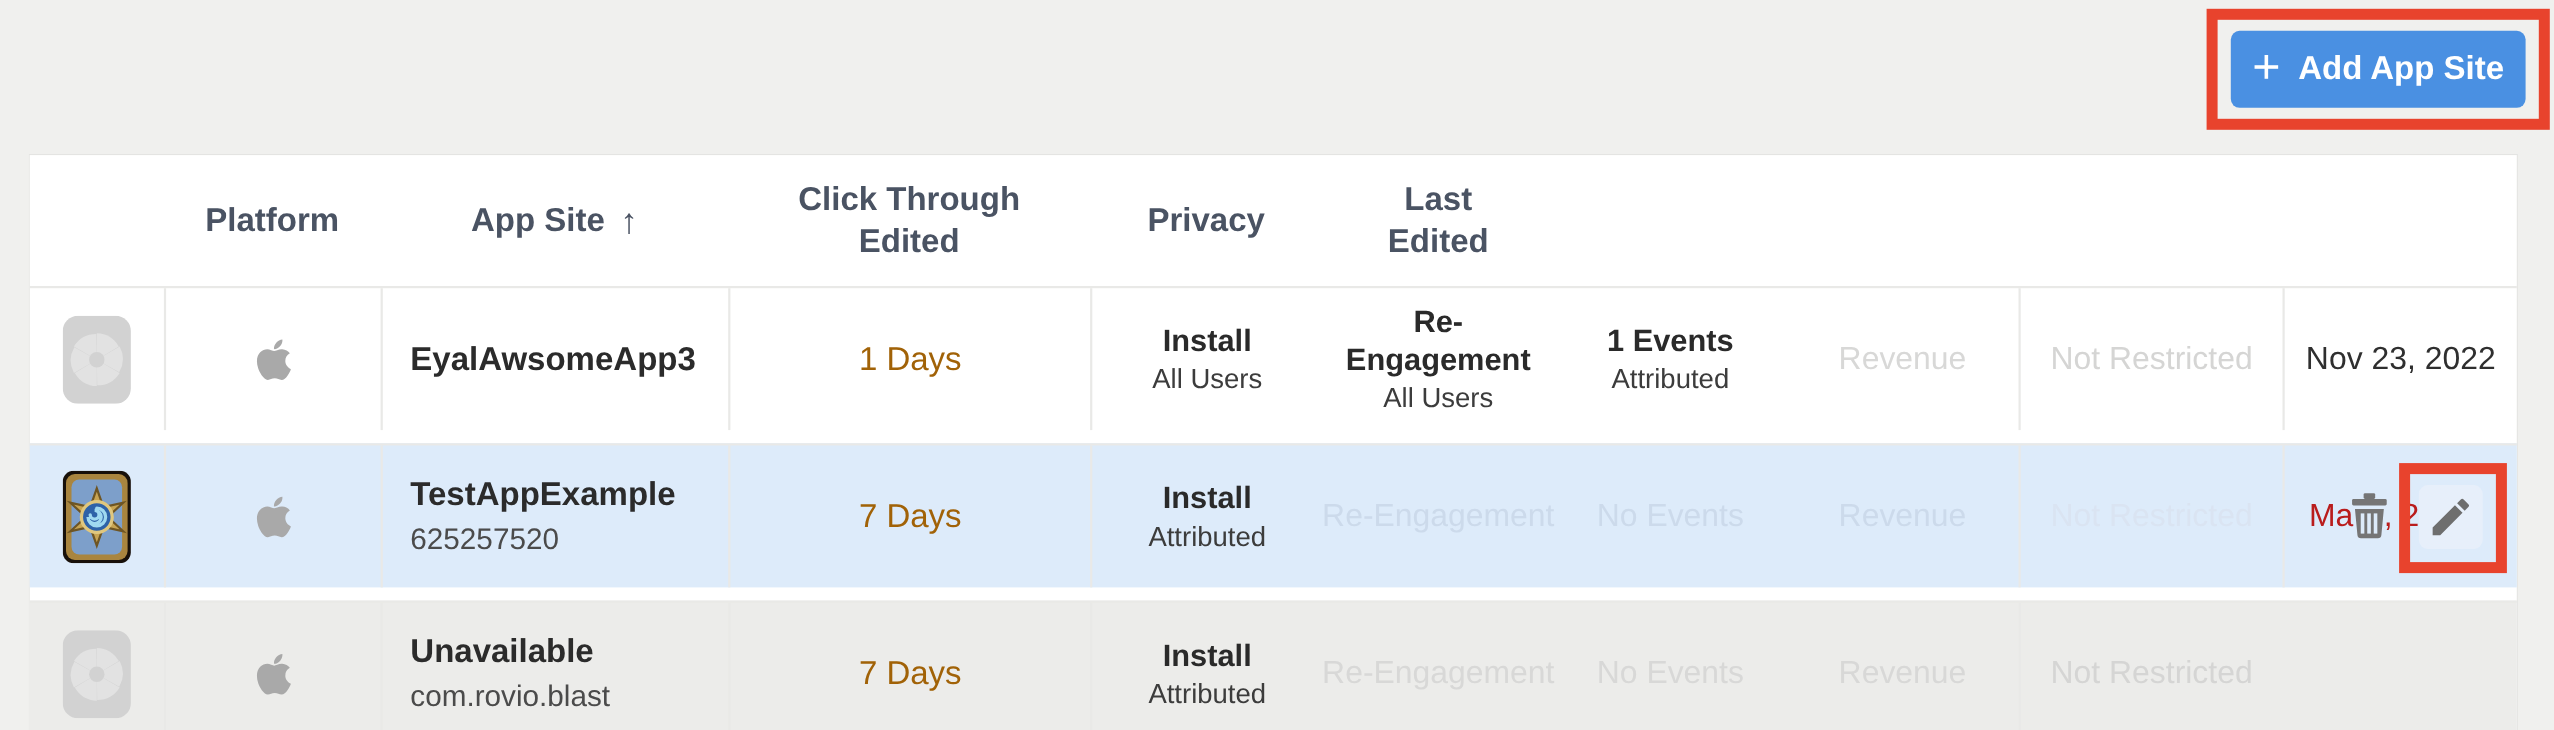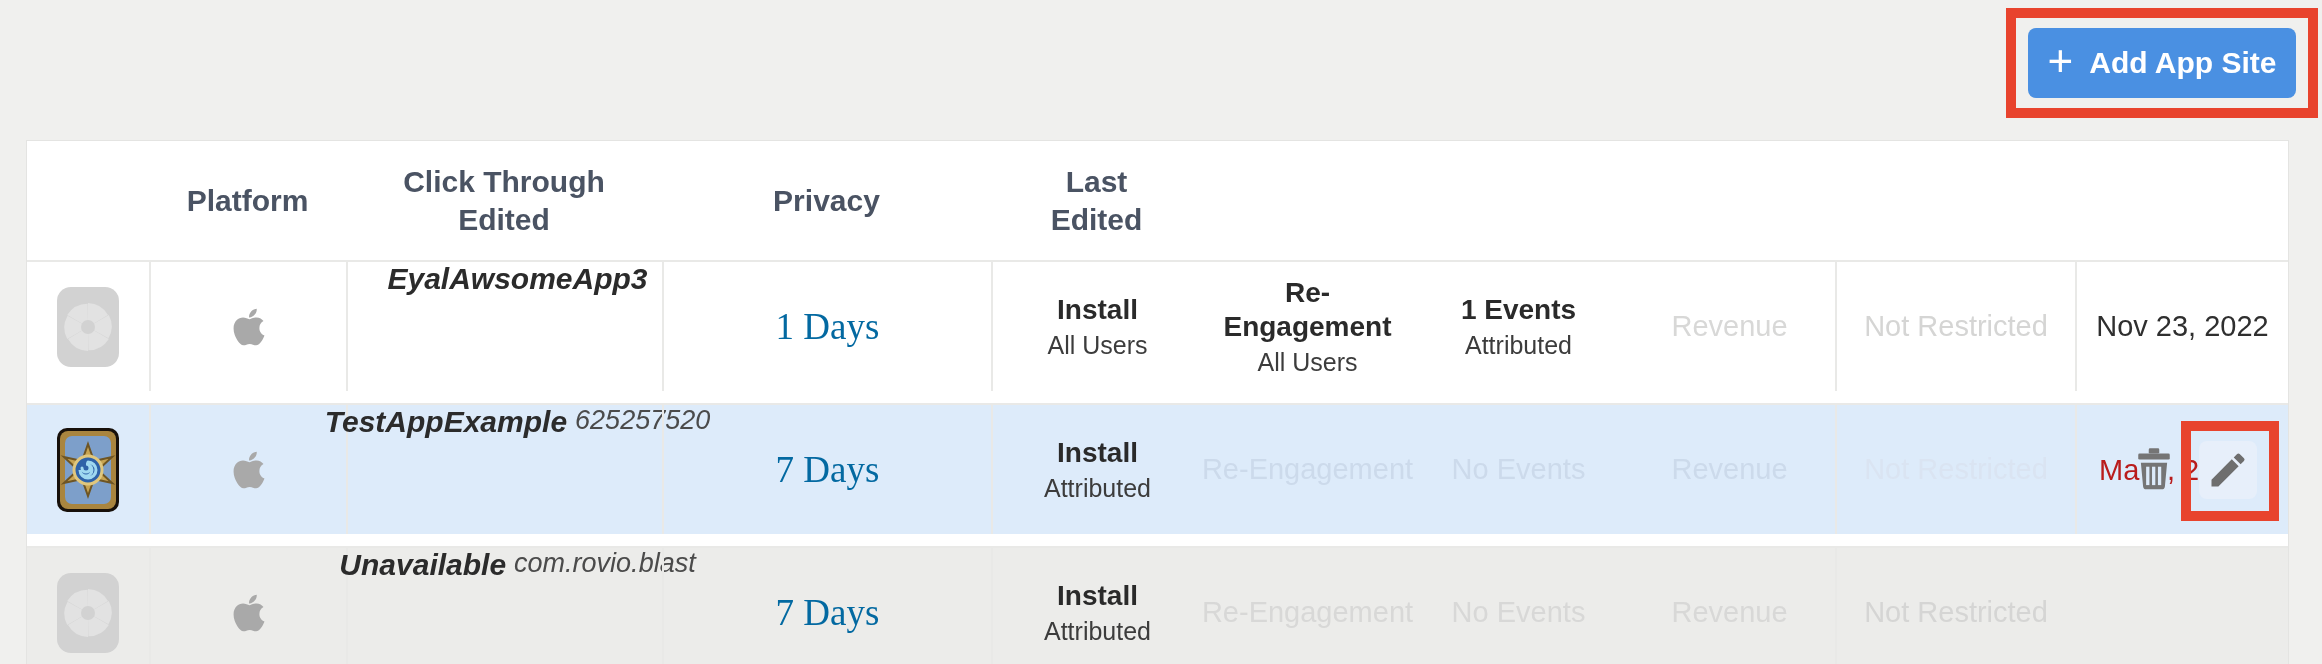--- a/index.html
+++ b/index.html
@@ -53,27 +53,27 @@
   .sort-arrow { font-weight: 400; font-size: 32px; margin-left: 14px; }
 
   .row { height: 131px; border-top: 2px solid #e9e9e7; }
   .row-selected { background: #ddebfa; }
   .row-unavailable { background: #ececea; }
 
   .cell { display: flex; align-items: center; justify-content: center; }
   .bL { border-left: 2px solid #e9e9e7; }
 
   .appsite-cell {
-    flex-direction: row; align-items: flex-start; justify-content: center;
-    padding-left: 25px; gap: 8px; font-style: italic;
+    flex-direction: column; align-items: flex-start; justify-content: center;
+    padding-left: 25px; gap: 8px;
   }
   .app-name { font-size: 30px; font-weight: 700; color: #2b2b2b; }
   .app-id   { font-size: 27px; color: #4b4b4b; }
 
-  .days { font-size: 37px; color: #0369a1; font-family: Liberation Serif, serif; }
+  .days { font-size: 30px; color: #a16207; }
 
   .pb { flex-direction: column; gap: 5px; }
   .pb-label {
     font-size: 28px; font-weight: 700; color: #2a2a2a;
     text-align: center; line-height: 1.2; max-width: 175px;
   }
   .pb-sub { font-size: 25px; color: #3c3c3c; }
   .faint {
     color: #d8d8d7 !important; font-weight: 400 !important;
     white-space: nowrap; max-width: none !important; font-size: 29px !important;
@@ -160,20 +160,24 @@
   <span class="plus">+</span>
   <span>Add App Site</span>
 </button>
 
 <div class="apps-table">
 
   <div class="grid header-row">
     <div class="cell"></div>
     <div class="cell">
       <span>Platform</span>
+    </div>
+    <div class="cell">
+      <span>App Site</span>
+      <span class="sort-arrow">↑</span>
     </div>
     <div class="cell">
       <span class="w-ctw">Click Through Edited</span>
     </div>
     <div class="cell">
       <span>Privacy</span>
     </div>
     <div class="cell">
       <span class="w-last">Last Edited</span>
     </div>

